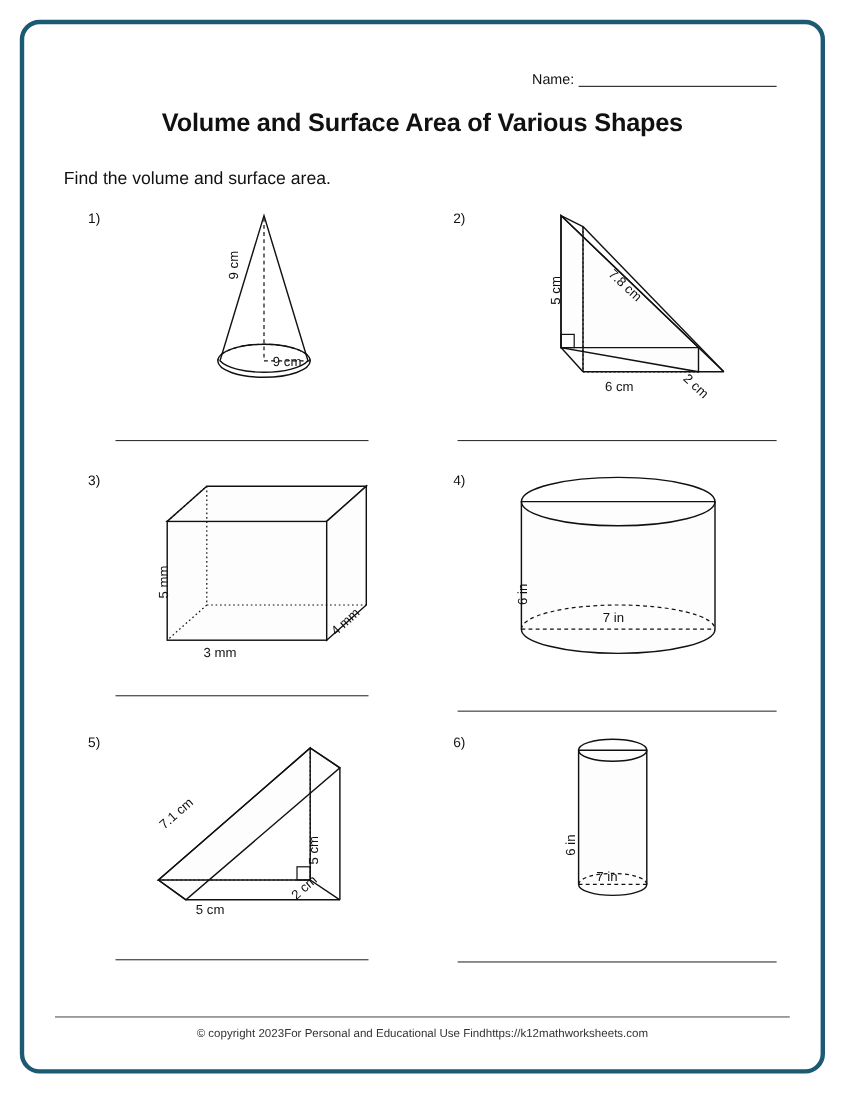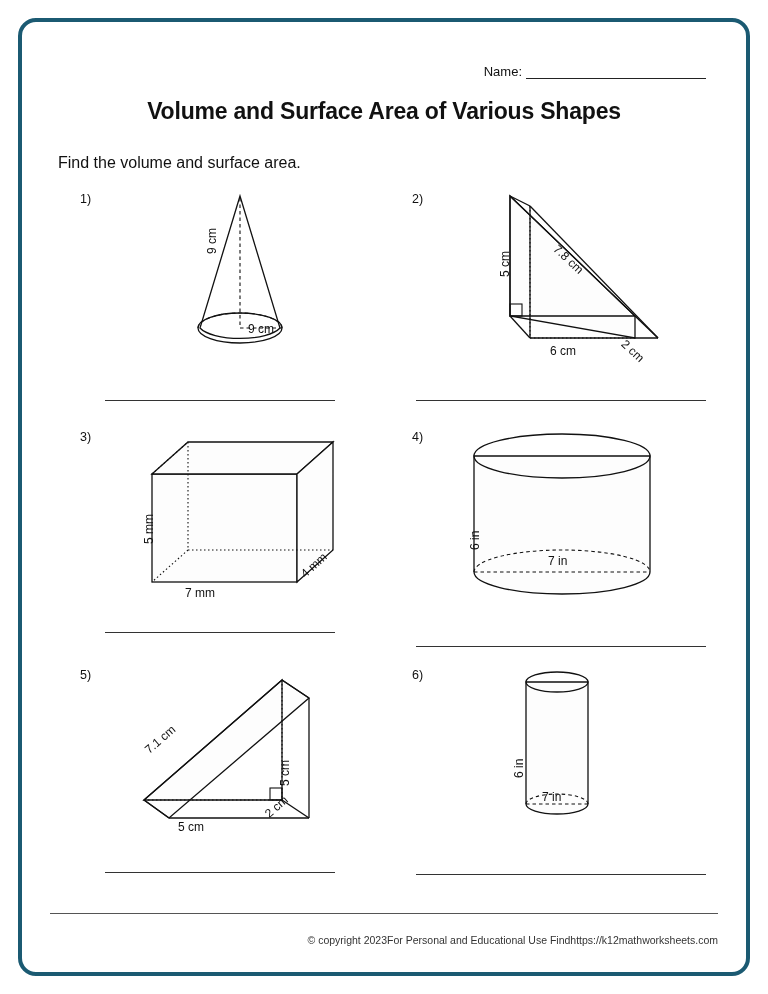--- a/index.html
+++ b/index.html
@@ -93,23 +93,23 @@
     font-size: 12px;
     color: #111;
     white-space: nowrap;
   }
   .footer {
     position: absolute;
     left: 28px;
     right: 28px;
     bottom: 26px;
     border-top: 1.2px solid #555;
-    padding-top: 20px;
+    padding-top: 9px;
     display: flex;
-    justify-content: flex-end;
+    justify-content: center;
     font-size: 10.5px;
     color: #333;
   }
   svg { display:block; overflow: visible; }
   .stroke { fill: none; stroke: #111; stroke-width: 1.3; }
   .stroke-thin { fill: none; stroke: #111; stroke-width: 1.1; }
   .dash { fill:none; stroke:#111; stroke-width:1.1; stroke-dasharray: 3.5 3; }
   .dot { fill:none; stroke:#111; stroke-width:1.1; stroke-dasharray: 1.5 2.5; }
   .face { fill: #fdfdfd; stroke: #111; stroke-width: 1.3; }
 </style>
@@ -190,21 +190,21 @@
 
             <path class="face" d="M185 40 L221 8 L221 116 L185 148 Z"></path>
 
             <path class="dot" d="M40 40 L76 8"></path>
             <path class="dot" d="M76 8 L76 116"></path>
             <path class="dot" d="M76 116 L221 116"></path>
             <path class="dot" d="M76 116 L40 148"></path>
           </svg>
         </div>
         <div class="lbl" style="left:92px; top:124px; transform: rotate(-90deg); transform-origin: left top;">5 mm</div>
-        <div class="lbl" style="left:135px; top:166px;">7 mm</div>
+        <div class="lbl" style="left:135px; top:166px;">3 mm</div>
         <div class="lbl" style="left:248px; top:150px; transform: rotate(-42deg); transform-origin: left top;">4 mm</div>
         <div class="ans-line" style="left:55px; top:212px; width:230px;"></div>
       </div>
 
       <div class="prob" style="left:340px; top:248px; width:330px; height:230px;">
         <div class="prob-num" style="left:22px; top:10px;">4)</div>
         <div class="figure" style="left:62px; top:12px;">
           <svg width="230" height="180" viewBox="0 0 230 180">
 
             <path class="face" d="M22 24 L22 140 A88 22 0 0 0 198 140 L198 24 Z"></path>

